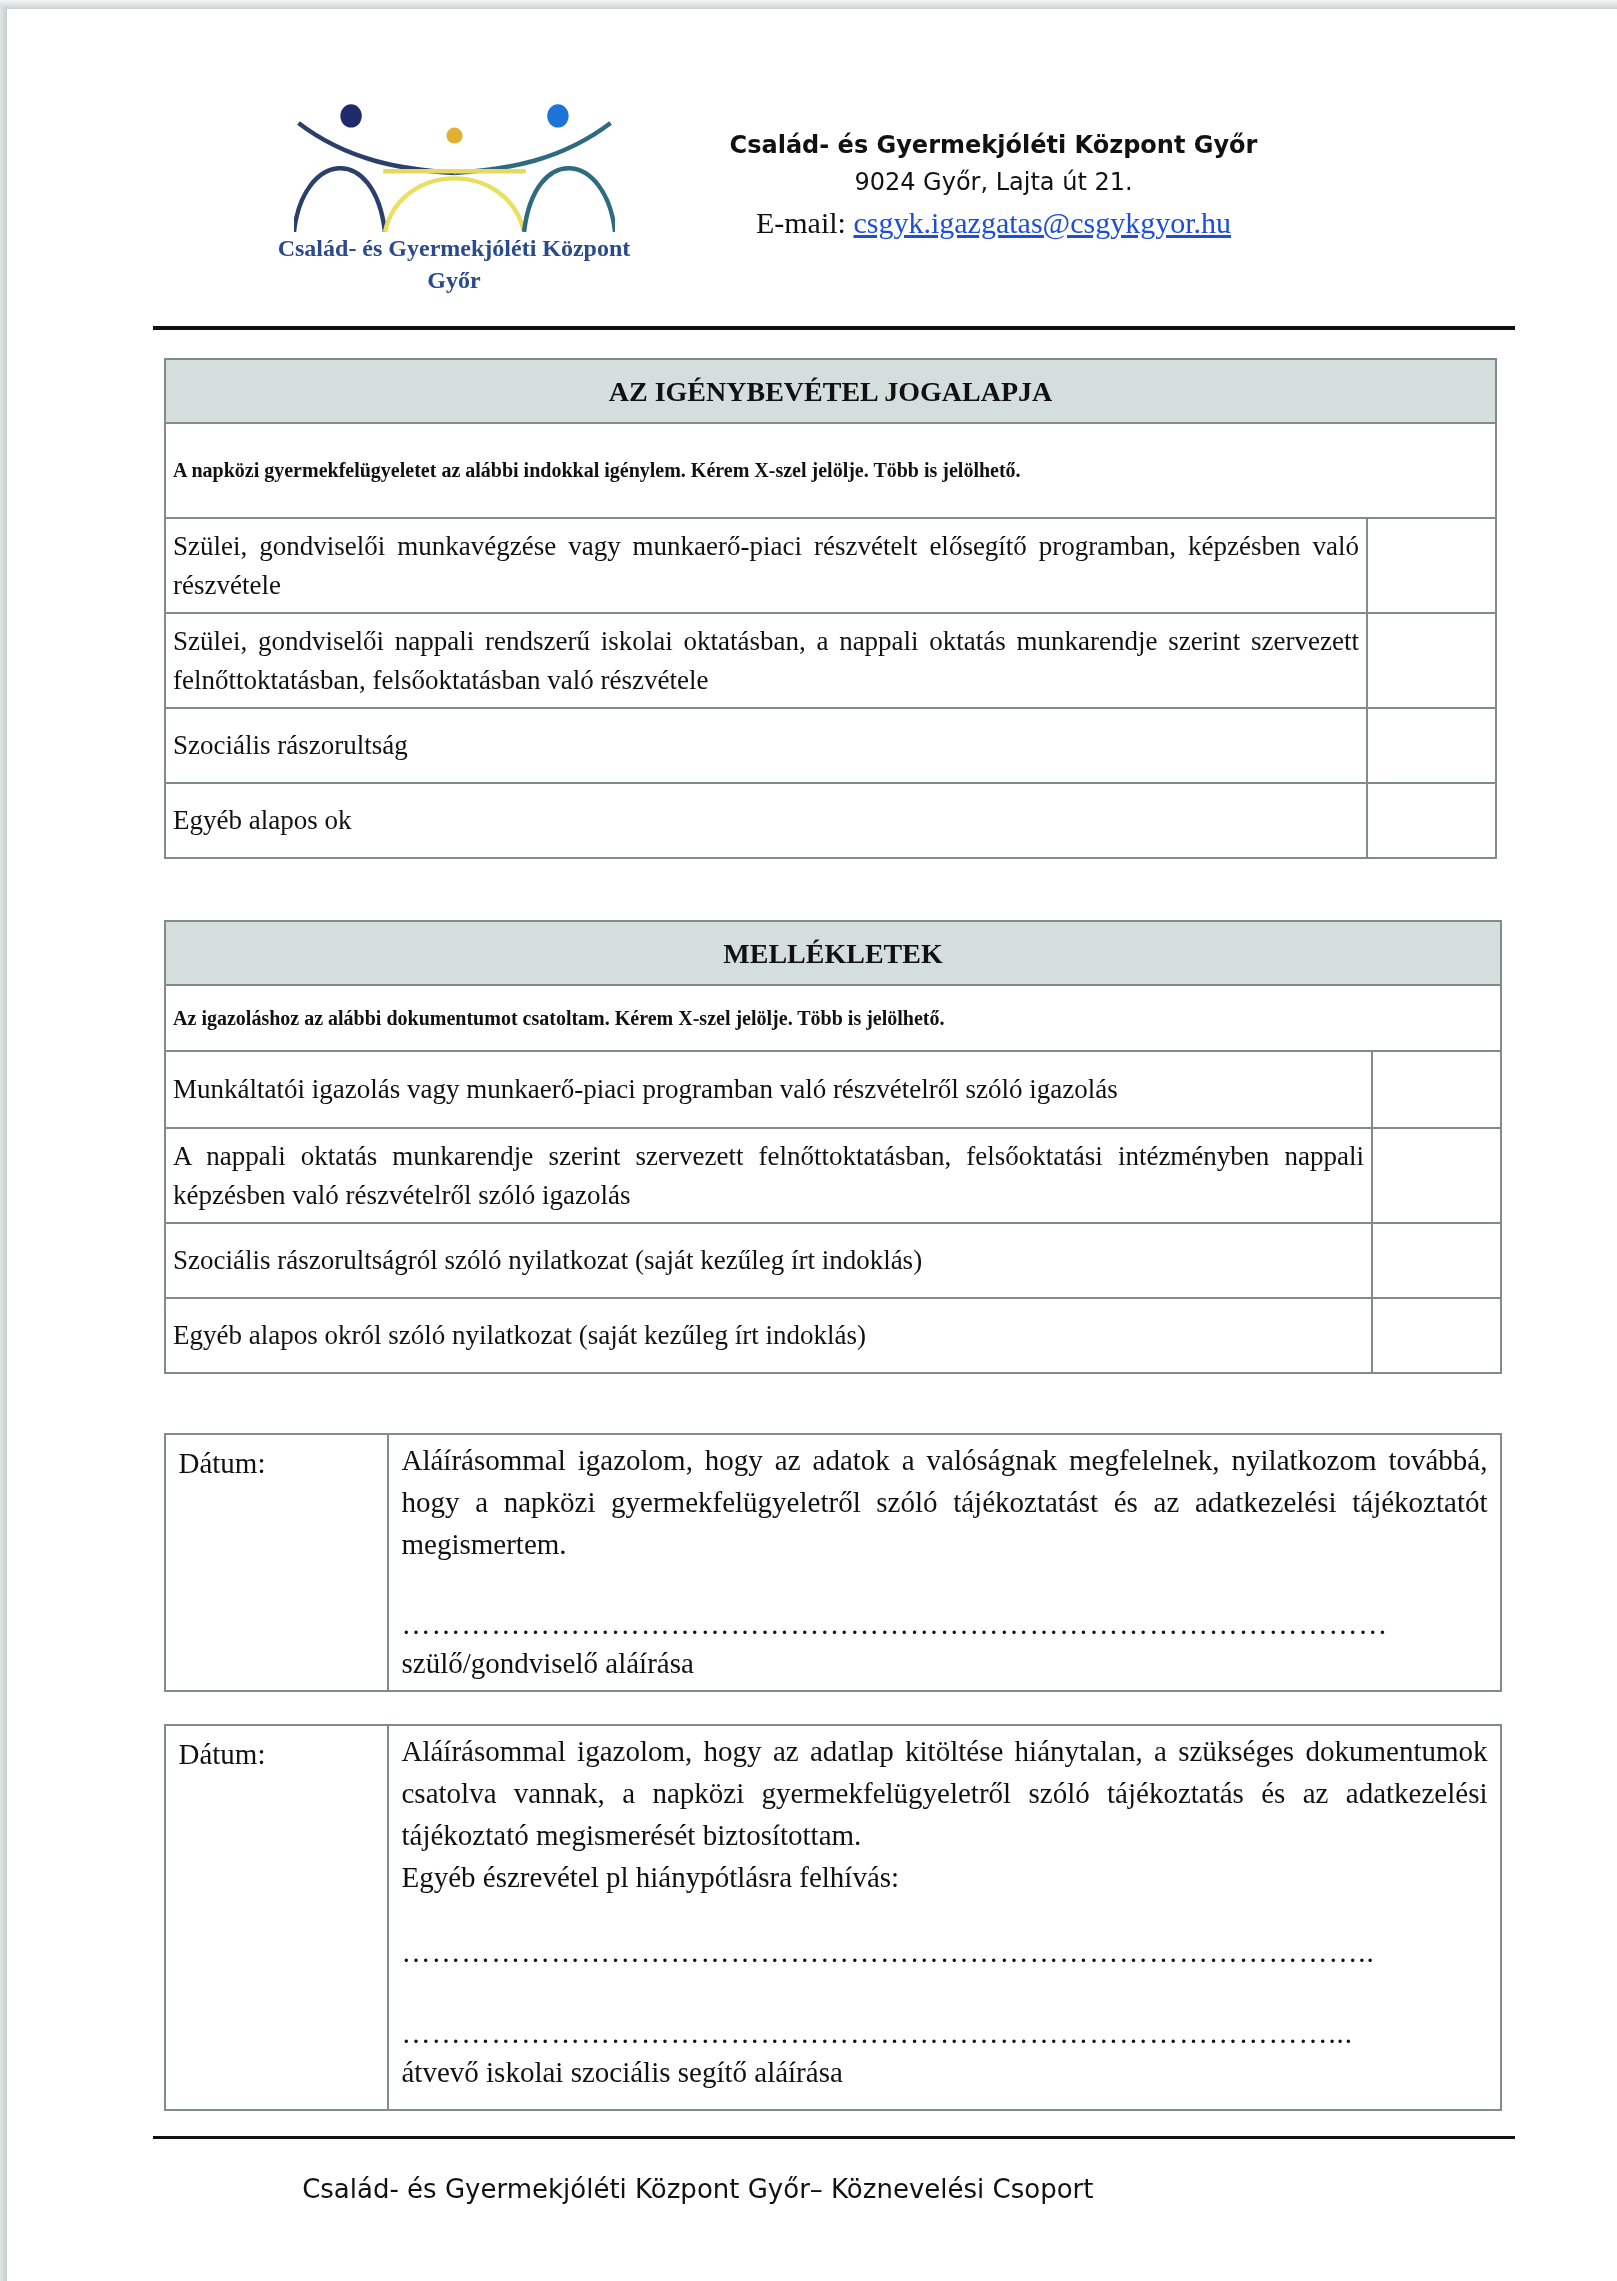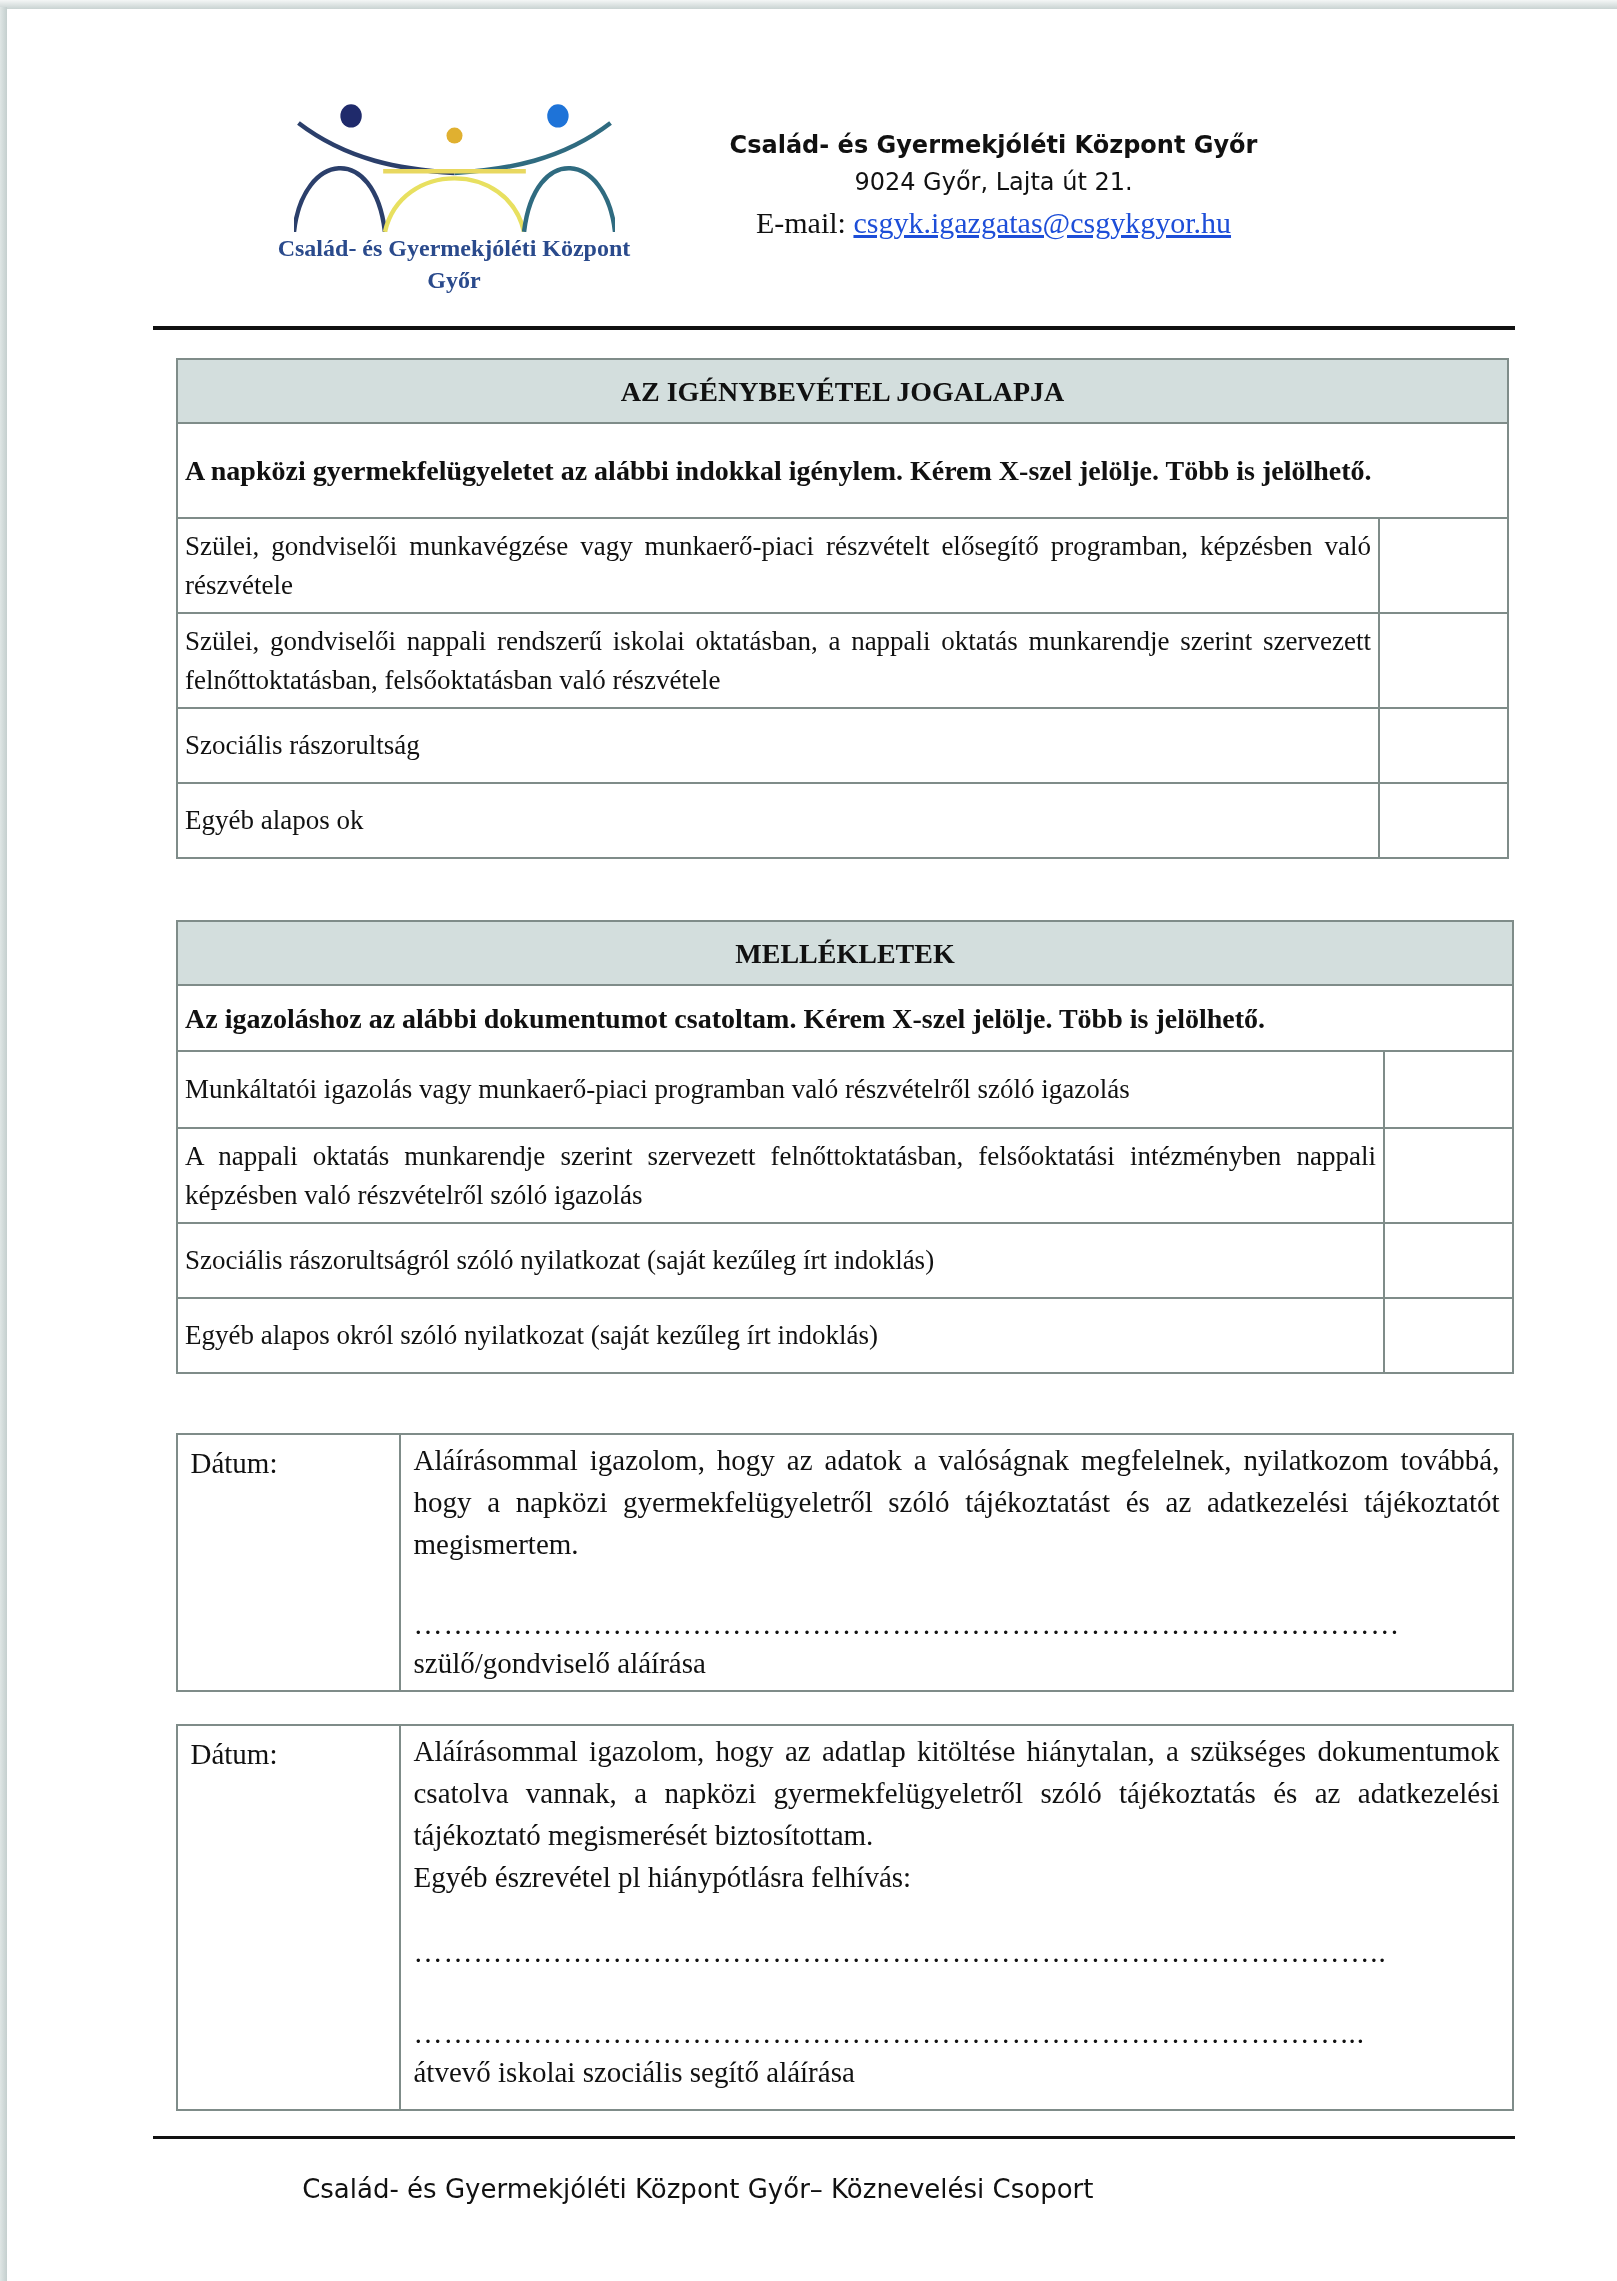--- a/index.html
+++ b/index.html
@@ -21,25 +21,25 @@
     font-family: "Liberation Serif", serif; font-weight: bold; color: #2a4a8c;
     font-size: 24px; line-height: 32px; }
   .org { position: absolute; left: 704px; top: 127px; width: 579px; text-align: center; }
   .org-name { font-family: "DejaVu Sans", sans-serif; font-weight: bold; font-size: 24px; line-height: 36px; color:#111; }
   .org-addr { font-family: "DejaVu Sans", sans-serif; font-size: 24px; line-height: 39px; color:#111; }
   .org-mail { font-family: "Liberation Serif", serif; font-size: 30px; line-height: 41px; }
   .org-mail a { color: #1d4ed8; text-decoration: underline; }
   .rule { position: absolute; left: 153px; width: 1362px; height: 3.6px; background: #111; }
 
   
-  .tbl { position: absolute; left: 176px; border-collapse: collapse; }
+  .tbl { position: absolute; left: 164px; border-collapse: collapse; }
   .tbl td { border: 2.7px solid #7f8c89; padding: 0 7.1px; vertical-align: middle;
     font-family: "Liberation Serif", serif; font-size: 27px; line-height: 39px; color: #111; }
   .tbl .hdr { background: #d3dedd; text-align: center; font-weight: bold; font-size: 28px; height: 62px; }
-  .tbl .sub { font-weight: bold; font-size: 28px; font-family: Liberation Serif, serif; }
+  .tbl .sub { font-weight: bold; font-size: 20px; font-family: Liberation Serif, serif; }
   .tbl .just { text-align: justify; text-align-last: left; }
   .tbl .box { width: 127px; padding: 0; }
   .sigtbl td { vertical-align: top; font-size: 29px; line-height: 42px; }
   .sigtbl .datum { width: 196px; padding: 7.1px 12.5px; }
   .sigtbl .stmt { padding: 3.6px 12.5px 0 12.5px; text-align: justify; text-align-last: left; }
   .dots { display: block; text-align: center; letter-spacing: 0.9px; white-space: nowrap; overflow: hidden; line-height: 36px; }
   .siglabel { display: block; text-align: center; }
 
   .footer { position: absolute; left: 0; top: 2174px; width: 1367px; text-align: center;
     font-family: "DejaVu Sans", sans-serif; font-size: 26px; color: #111; }

